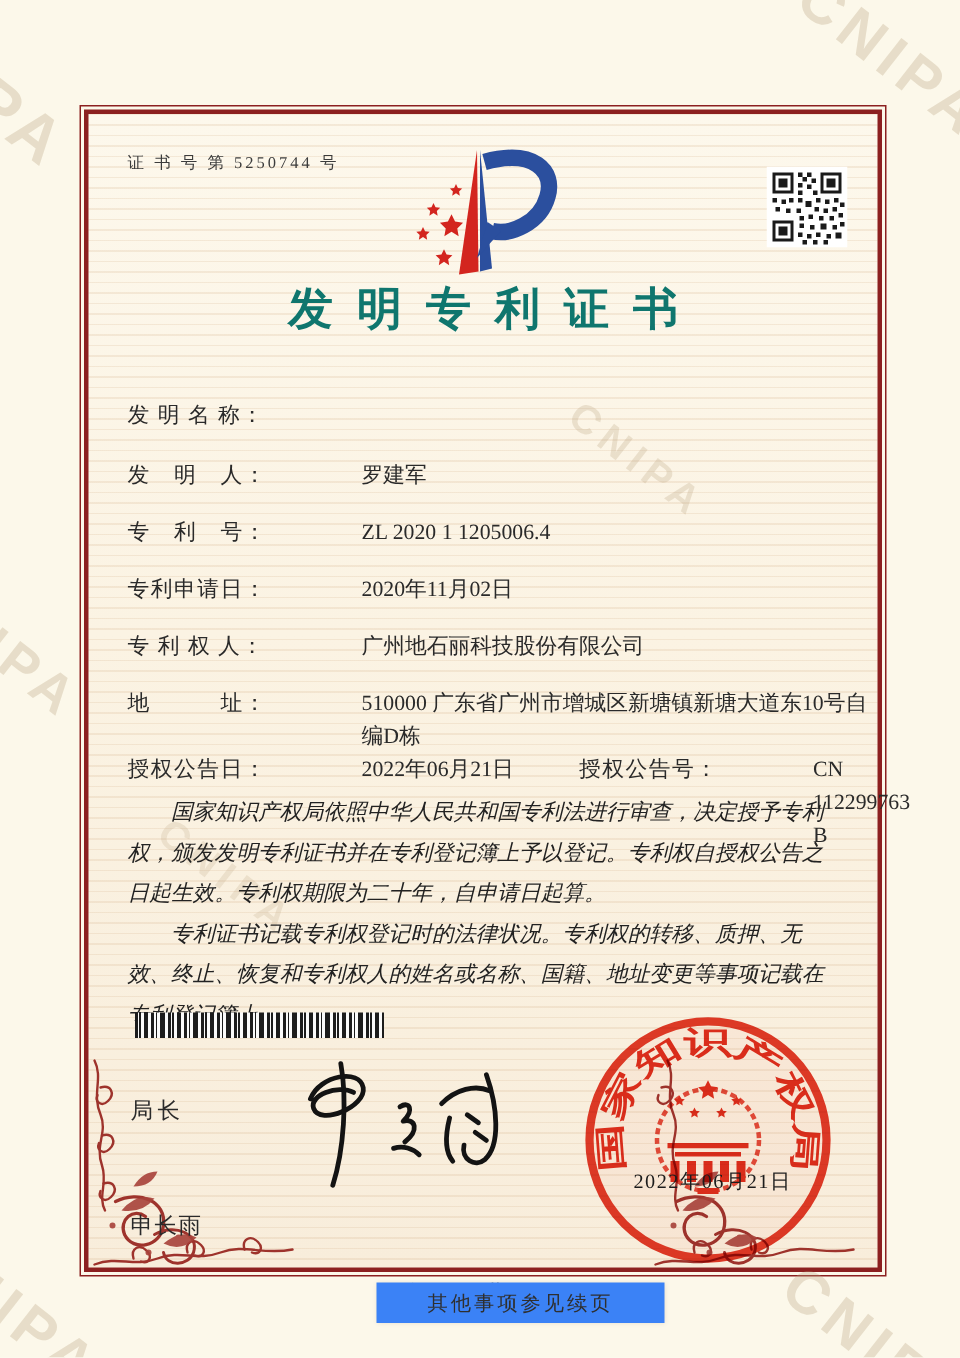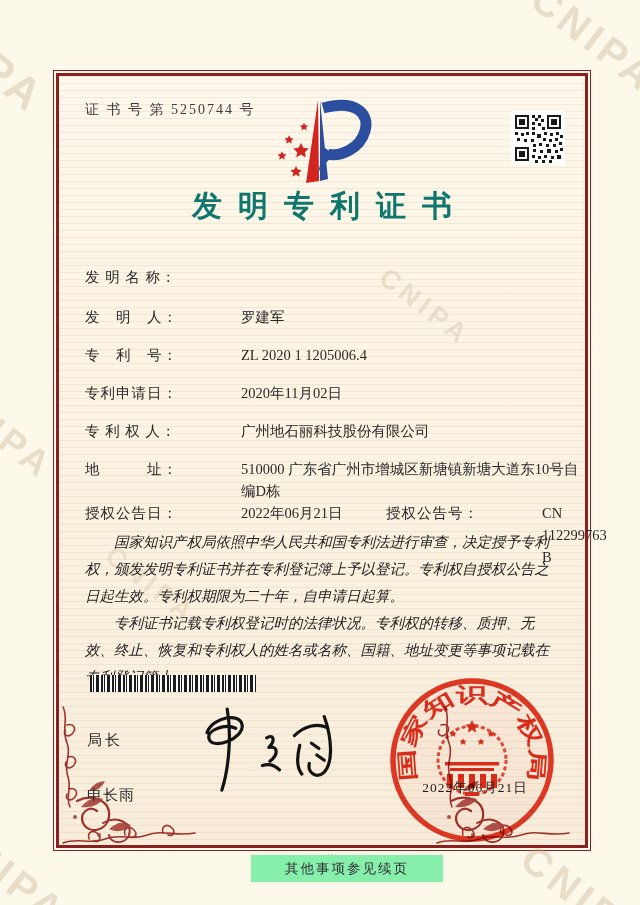--- a/index.html
+++ b/index.html
@@ -17,21 +17,21 @@
   .frame{position:absolute;left:53px;top:70px;width:536px;height:779px;
          border:1px solid #8c2020;z-index:1;}
   .frame-inner{position:absolute;left:2px;top:2px;right:2px;bottom:2px;
          border:3px solid #8c2020;
          background:
            repeating-linear-gradient(180deg, rgba(213,178,140,0.22) 0 1px, rgba(255,255,255,0) 1px 7px),
            linear-gradient(180deg,#fdf8ec 0%,#fbf3e3 45%,#f8eddb 100%);}
 
   .abs{position:absolute;z-index:5;}
 
-  .cert-no{left:85px;top:101px;font-size:14px;letter-spacing:2px;color:#3c3c3c;}
+  .cert-no{left:85px;top:101px;font-size:11px;letter-spacing:2px;color:#3c3c3c;}
   .logo{left:268px;top:94px;width:150px;height:92px;}
   .qr{left:511px;top:111px;width:54px;height:54px;}
   .title{left:53px;top:186px;width:538px;text-align:center;font-size:30px;
          font-weight:bold;letter-spacing:16px;text-indent:16px;color:#0f766e;}
 
   .field{position:absolute;left:85px;width:470px;font-size:14.5px;display:flex;z-index:5;line-height:22px;gap:32px;}
   .flabel{flex:0 0 124px;letter-spacing:1px;white-space:nowrap;}
   .fvalue{flex:1;}
   .gdateval{flex:0 0 113px;}
   .glabel2{flex:0 0 124px;letter-spacing:1px;white-space:nowrap;}
@@ -40,31 +40,31 @@
          font-style:italic;color:#222;}
   .paras p{margin:0;text-indent:2em;}
 
   .barcode{left:90px;top:675px;width:166px;height:17px;background:
      repeating-linear-gradient(90deg,
        #1c1c1c 0px,#1c1c1c 2px,#fafafa 2px,#fafafa 3px,
        #1c1c1c 3px,#1c1c1c 4px,#fafafa 4px,#fafafa 6px,
        #1c1c1c 6px,#1c1c1c 9px,#fafafa 9px,#fafafa 11px);}
 
   .sig-title{left:87px;top:731px;font-size:15px;letter-spacing:3px;}
-  .sig-name{left:87px;top:786px;font-size:15px;letter-spacing:1px;text-align:right;}
+  .sig-name{left:87px;top:808px;font-size:15px;letter-spacing:1px;text-align:right;}
   .sig-script{left:192px;top:702px;width:160px;height:92px;}
 
   .seal{left:387px;top:675px;width:170px;height:170px;mix-blend-mode:multiply;}
   .seal-date{left:399px;top:779px;width:152px;font-size:13.5px;letter-spacing:1px;
              color:#1c1c1c;z-index:7;text-align:center;}
 
   .page-no{left:53px;top:828px;width:538px;text-align:center;font-size:12.5px;
            letter-spacing:1px;color:#333;margin-top:25px;}
   .cont-note{left:251px;top:855px;width:192px;height:27px;line-height:27px;
-             background:#86efac;text-align:center;font-size:13.5px;letter-spacing:2px;
+             background:#3b82f6;text-align:center;font-size:13.5px;letter-spacing:2px;
              color:#2f2f2f;box-shadow:0 0 3px rgba(120,90,60,0.15);}
 
   .orn{width:148px;height:142px;z-index:4;}
   .orn-l{left:59px;top:705px;}
   .orn-r{left:433px;top:705px;transform:scaleX(-1);}
 </style>
 </head>
 <body>
 
 <div class="page">

